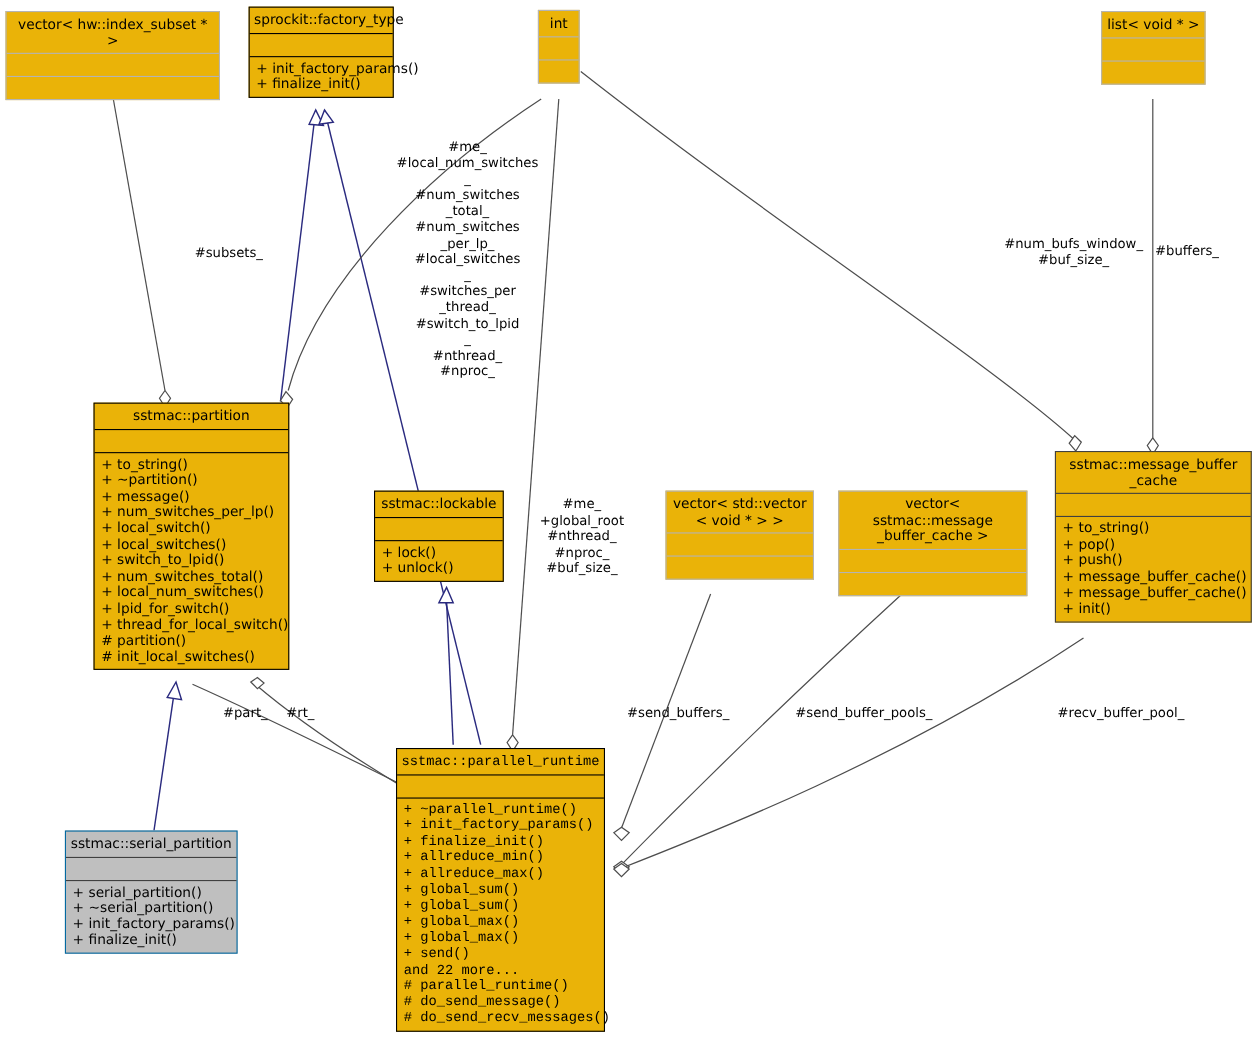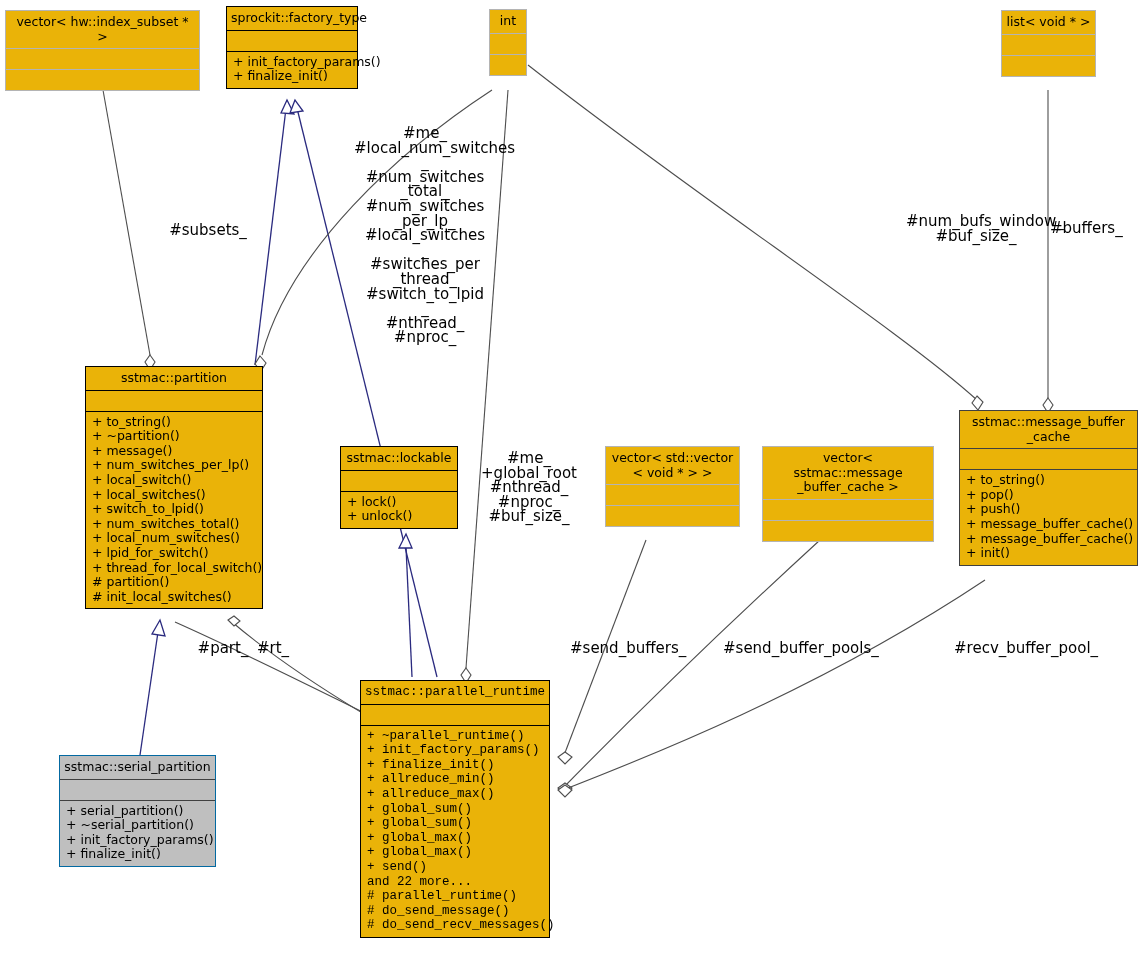--- a/index.html
+++ b/index.html
@@ -91,21 +91,21 @@
   .node .ops {
     padding: 3px 6px 4px 6px;
   }
   .node .ops div {
     white-space: nowrap;
   }
 
   
   .elabel {
     position: absolute;
-    font-size: 15px;
+    font-size: 12px;
     line-height: 14.6px;
     color: #000000;
     white-space: pre-line;
     text-align: center;
   }
 </style>
 </head>
 <body>
 
 <div id="diagram">

